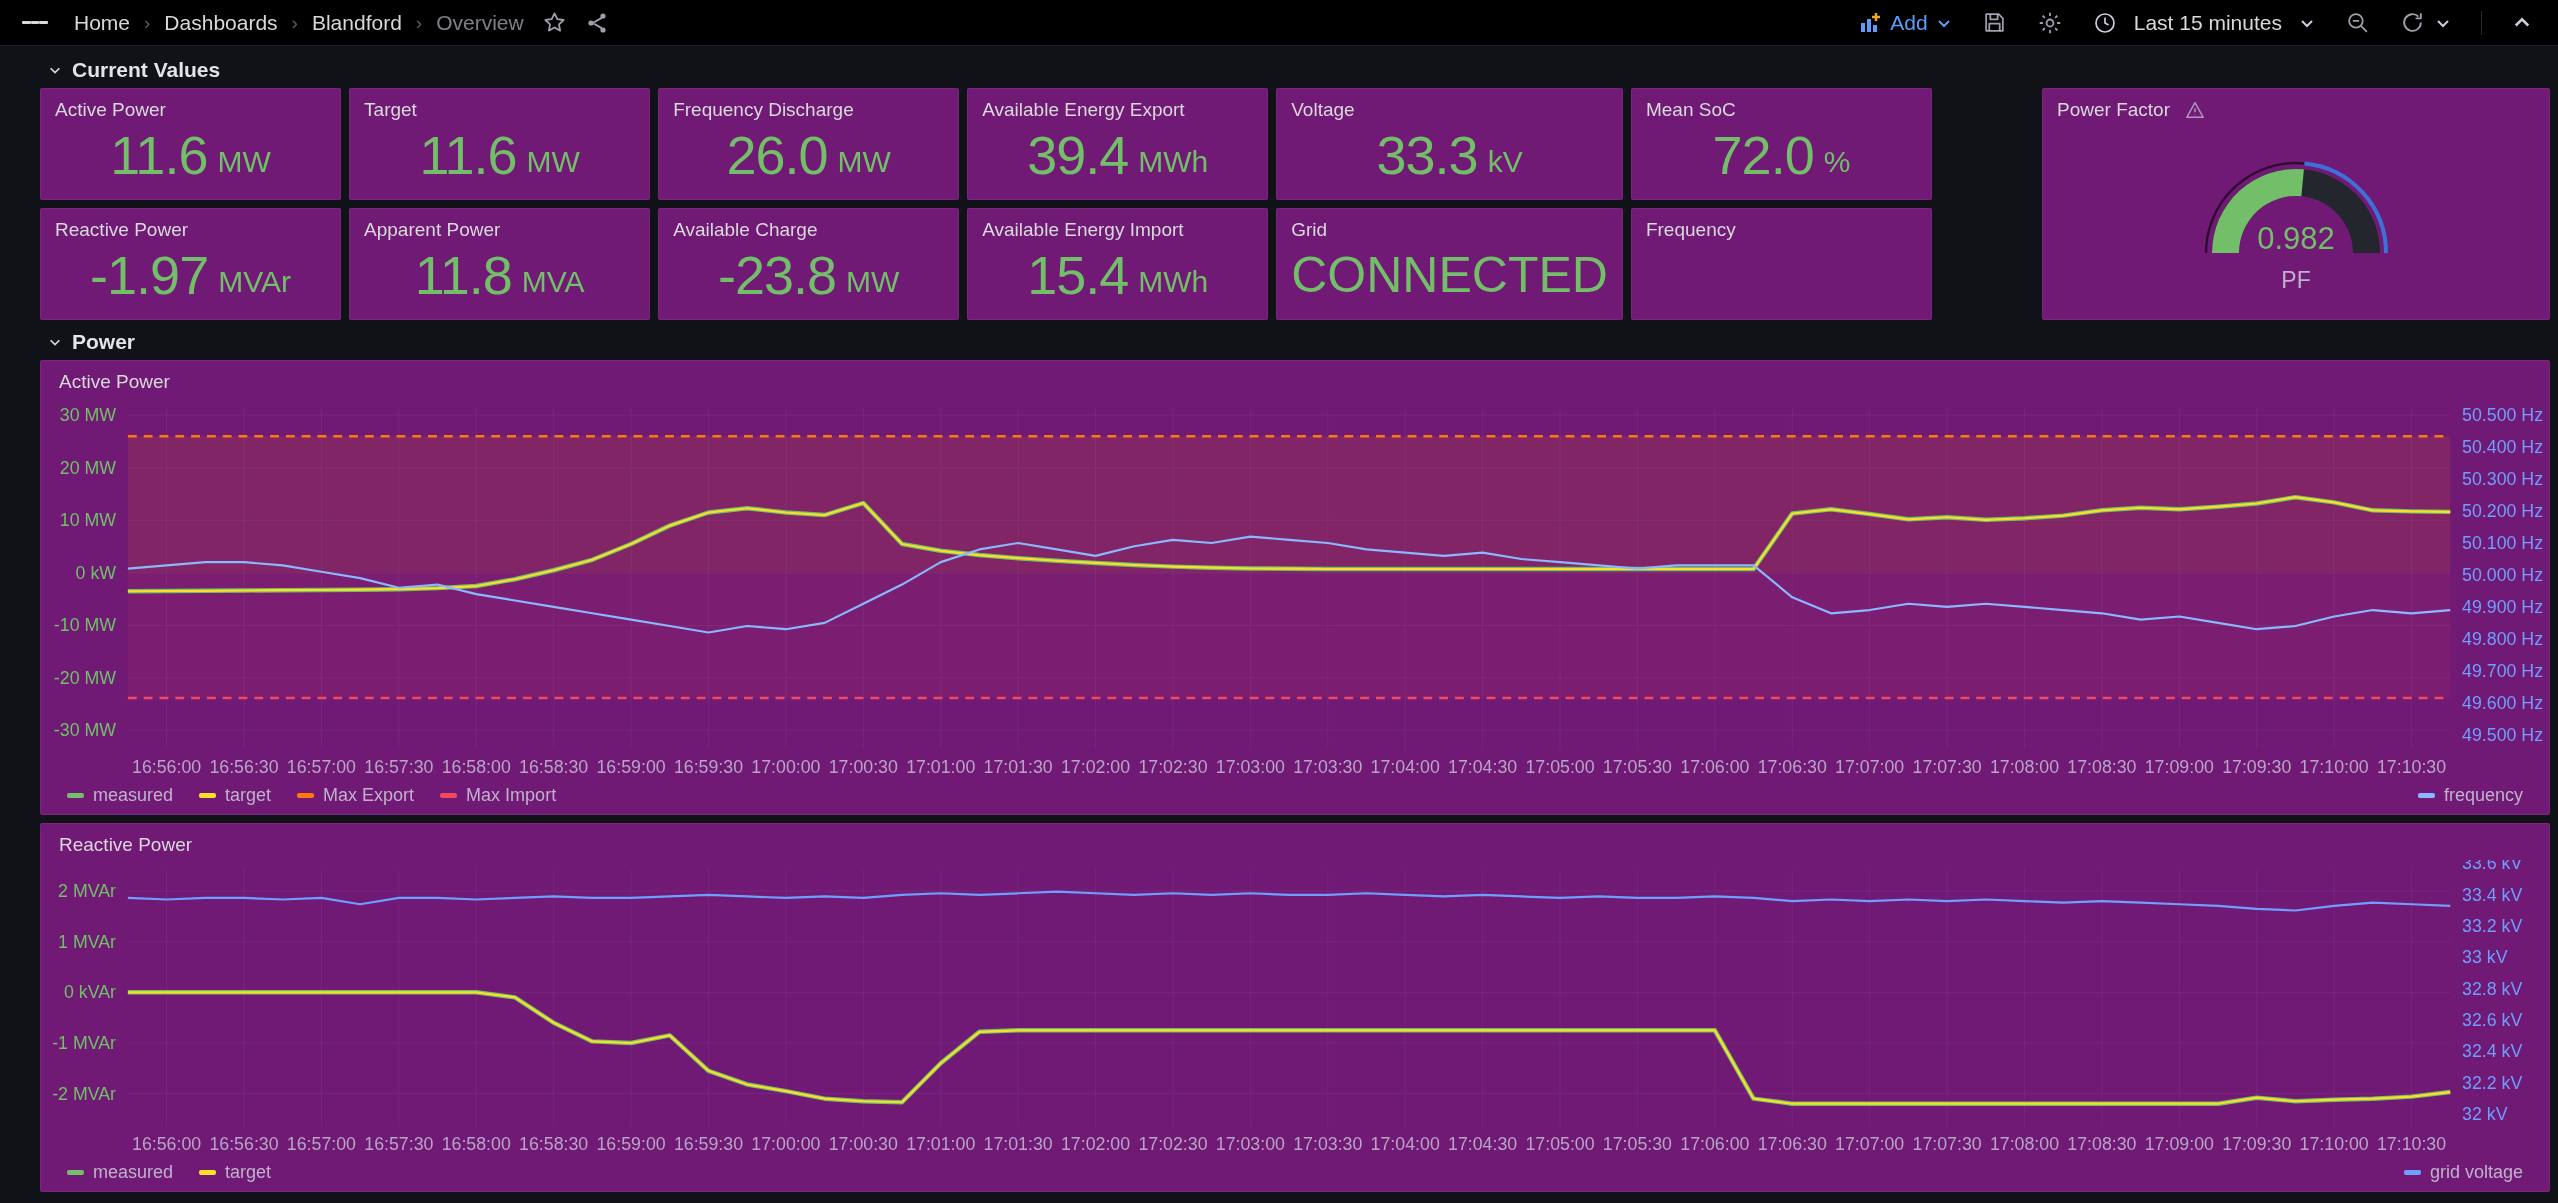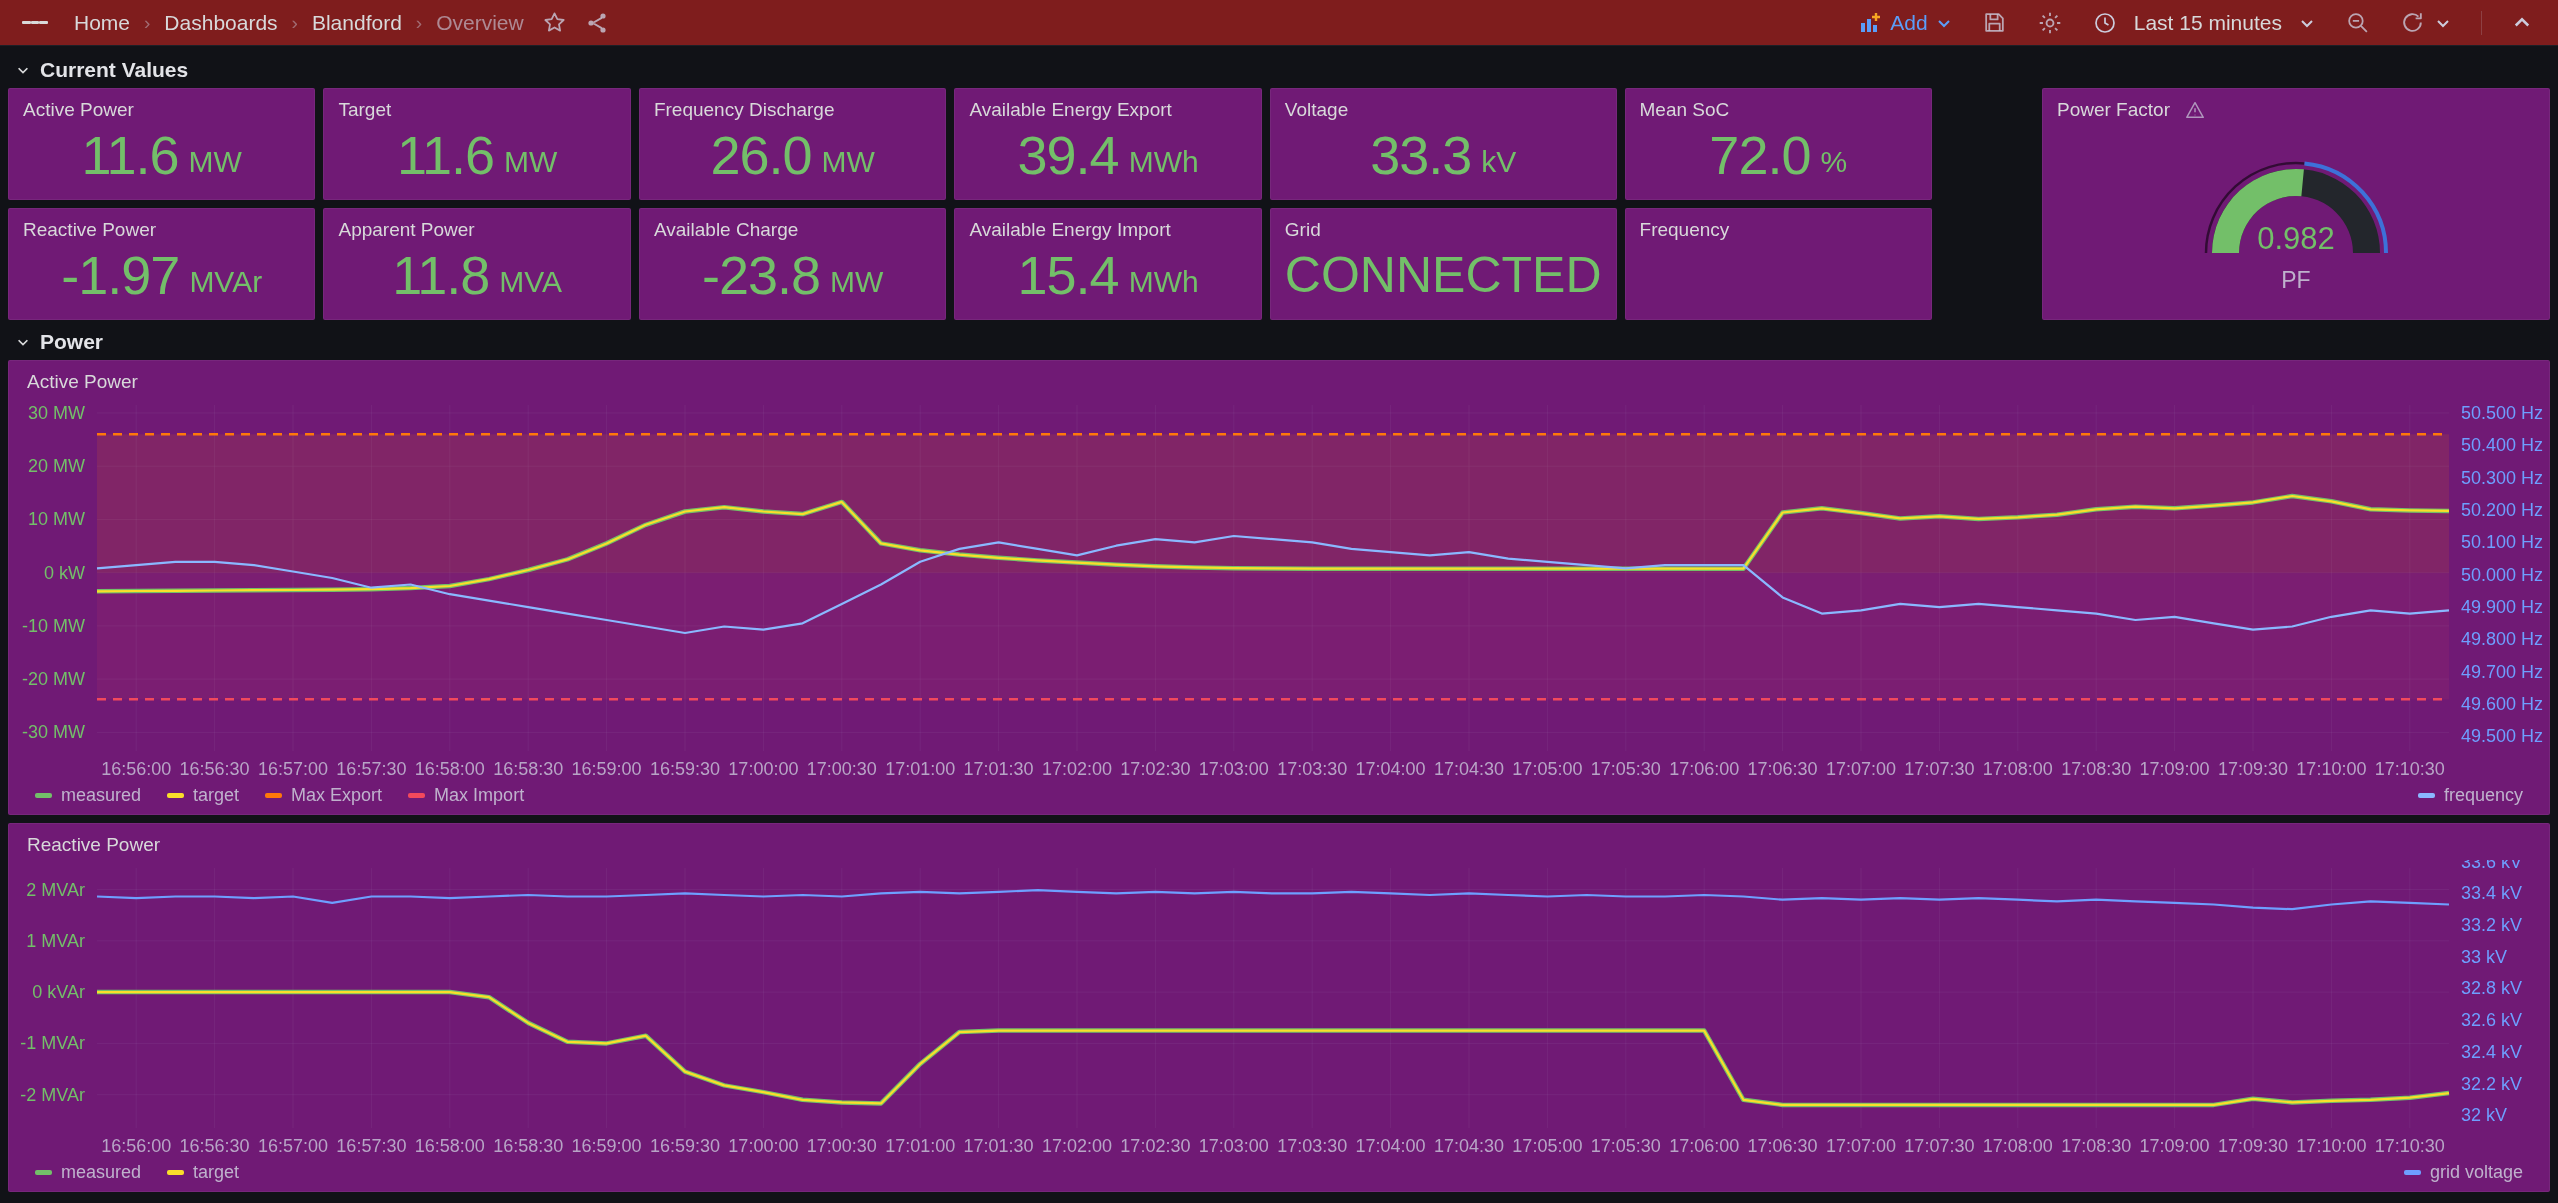--- a/index.html
+++ b/index.html
@@ -2,34 +2,34 @@
 <html><head>
 <meta charset="utf-8">
 <style>
   * { margin:0; padding:0; box-sizing:border-box; }
   html,body { width:2558px; height:1203px; background:#111217; overflow:hidden;
     font-family:"Liberation Sans","DejaVu Sans",sans-serif; color:#ccccdc; }
   .icon { display:inline-flex; align-items:center; justify-content:center; }
   .icon svg { display:block; }
   
   .topnav { height:46px; display:flex; align-items:center; padding:0 26px 0 22px;
-    background:#7f1d1d; border-bottom:1px solid #1d1f26; }
+    background:#000000; border-bottom:1px solid #1d1f26; }
   .hamburger { width:26px; cursor:pointer; margin-right:26px; }
   .hamburger div { height:3px; background:#d8d9da; border-radius:1px; margin:4.5px 0; }
   .crumbs { display:flex; align-items:center; gap:14px; font-size:21px; }
   .crumb { color:#d8d9da; cursor:pointer; }
   .crumb.current { color:rgba(204,204,220,.62); }
   .crumb-sep { color:rgba(204,204,220,.45); font-size:19px; }
   .nav-ic { color:rgba(204,204,220,.78); margin-left:18px; cursor:pointer; }
   .nav-right { margin-left:auto; display:flex; align-items:center; gap:30px; }
   .add-btn { display:flex; align-items:center; gap:8px; color:#5b9df8; font-size:21px; cursor:pointer; }
   .timepick { display:flex; align-items:center; gap:17px; font-size:21px; color:#d8d9da; cursor:pointer;justify-content:center; }
   .vdiv { width:1px; height:24px; background:rgba(204,204,220,.2); }
   
-  .content { padding:6px 8px 0 8px; }
+  .content { padding:6px 8px 0 8px;margin-left:32px; }
   .section-head { display:flex; align-items:center; gap:10px; height:36px; padding-left:8px;
     font-size:21px; font-weight:600; color:#e3e4e8; cursor:pointer; }
   
   .stats-grid { display:grid; grid-template-columns:repeat(6,1fr) 94px 508px;
     grid-template-rows:112px 112px; gap:8px; margin-bottom:4px; }
   .panel { background:#701a75; border:1px solid rgba(204,204,220,.08); border-radius:2px; position:relative; }
   .stat-panel { display:flex; flex-direction:column; padding:10px 14px; }
   .p-title { font-size:19px; color:#d8d9da; font-weight:400; cursor:pointer; }
   .stat-val-wrap { flex:1; display:flex; align-items:center; justify-content:center; gap:10px; }
   .stat-num { font-size:54px; font-weight:500; color:#73bf69; letter-spacing:-1px; }

